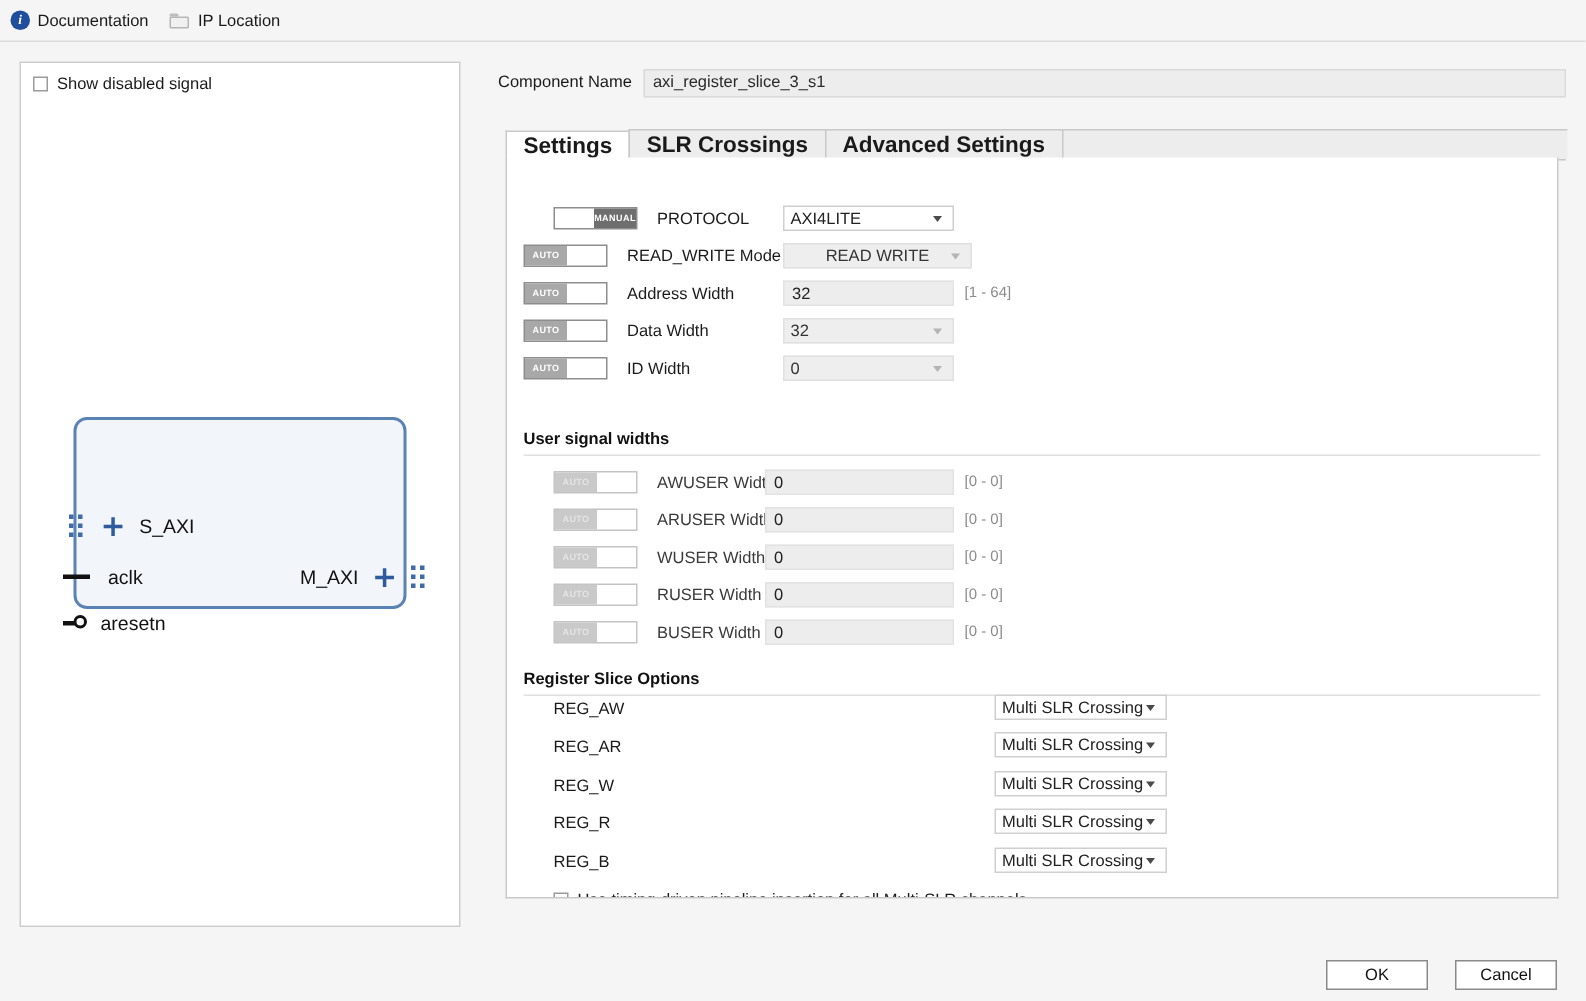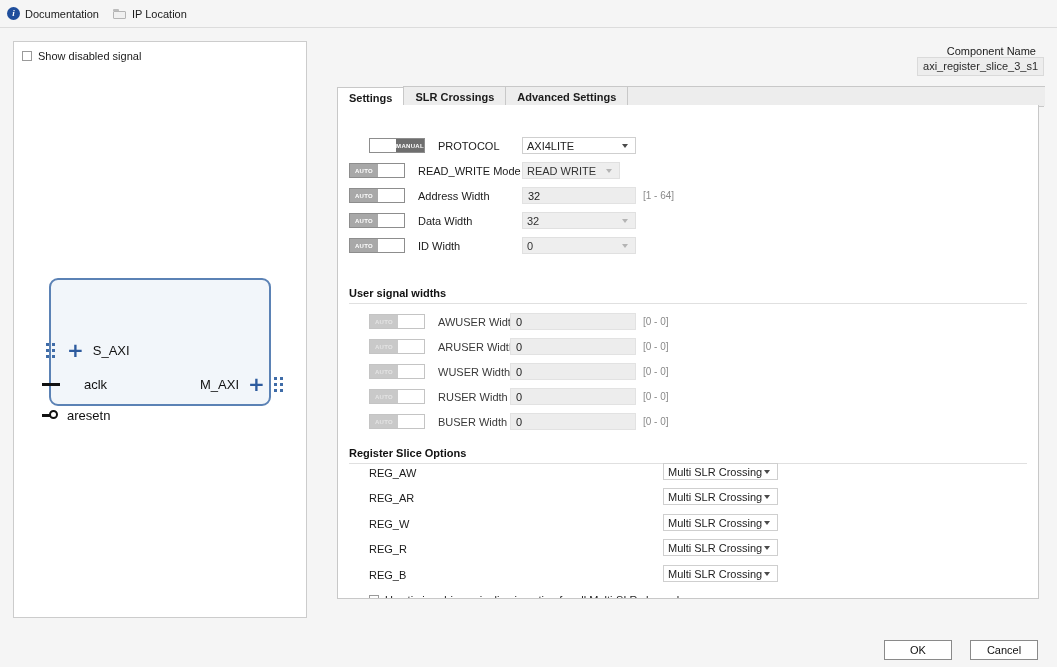--- a/index.html
+++ b/index.html
@@ -77,37 +77,37 @@
   .rstpin b {
     position: absolute; left: 7px; top: 0; width: 9px; height: 9px;
     border: 2.5px solid #111; border-radius: 50%; box-sizing: border-box;
   }
 
   
   .right-panel {
     position: absolute; left: 332px; top: 41px; width: 712px; height: 577px;
     background: #f5f5f5;
   }
-  .cname-row { display: flex; align-items: flex-end; height: 20px; margin-top: 4px; flex-direction: column; }
+  .cname-row { display: flex; align-items: center; height: 20px; margin-top: 4px; }
   .cname-label { font-size: 11px; margin-right: 8px; }
   .cname-input {
     flex: 1; height: 19px; background: #ededed; border: 1px solid #dadada;
     box-sizing: border-box; font-size: 11px; color: #2a2a2a;
     padding: 0 5px; line-height: 17px;
   }
 
   
   .tabs {
     position: absolute; left: 5px; top: 44px; right: 0; height: 21px;
     display: flex; align-items: flex-end;
     border-bottom: 1px solid #c8c8c8;
   }
   .tab {
     height: 20px; line-height: 20px; padding: 0 11px;
-    font-size: 11px; font-weight: bold; color: #1a1a1a;
+    font-size: 15px; font-weight: bold; color: #1a1a1a;
     background: #ededed; border: 1px solid #c8c8c8; border-bottom: none;
     box-sizing: border-box; margin-right: -1px; cursor: default;
   }
   .tab.active { background: #ffffff; border-bottom: 1px solid #ffffff; margin-bottom: -1px; }
   .tab.filler { flex: 1; background: #ededed; border-right: none; border-left: 1px solid #c8c8c8; }
 
   .tab-body {
     position: absolute; left: 5px; top: 64px; width: 702px; height: 494px;
     background: #ffffff; border: 1px solid #c8c8c8; border-top: none;
     box-sizing: border-box; overflow: hidden;
@@ -204,21 +204,21 @@
           <i style="left:6px; top:10px;"></i>
         <i style="left:0px; top:16px;"></i>
           <i style="left:6px; top:16px;"></i>
       </span>
       <span class="plus" style="margin-left:9px;">+</span>
       <span class="ip-label" style="margin-left:9px;">S_AXI</span>
     </div>
 
     <div class="ip-row" style="left:28px; top:331px;">
       <span class="clkpin"></span>
-      <span class="ip-label" style="margin-left:24px;">aclk</span>
+      <span class="ip-label" style="margin-left:12px;">aclk</span>
     </div>
 
     <div class="ip-row" style="left:28px; top:362px;">
       <span class="rstpin">
           <i></i>
           <b></b>
         </span>
       <span class="ip-label" style="margin-left:5px;">aresetn</span>
     </div>
 
@@ -262,21 +262,21 @@
         <span>AXI4LITE</span>
         <span class="arrow"></span>
       </div>
 
       <div class="frow" style="left:11px; top:58px;">
         <span class="tgl auto">
           <span class="knob">AUTO</span>
         </span>
         <span class="fname" style="margin-left:13px;">READ_WRITE Mode</span>
       </div>
-      <div class="sel dis" style="position:absolute; left:184px; top:57px; width:98px;">
+      <div class="sel dis" style="position:absolute; left:184px; top:57px; width:126px;justify-content:center;">
         <span>READ WRITE</span>
         <span class="arrow"></span>
       </div>
 
       <div class="frow" style="left:11px; top:83px;">
         <span class="tgl auto">
           <span class="knob">AUTO</span>
         </span>
         <span class="fname" style="margin-left:13px;text-align:center;">Address Width</span>
       </div>

